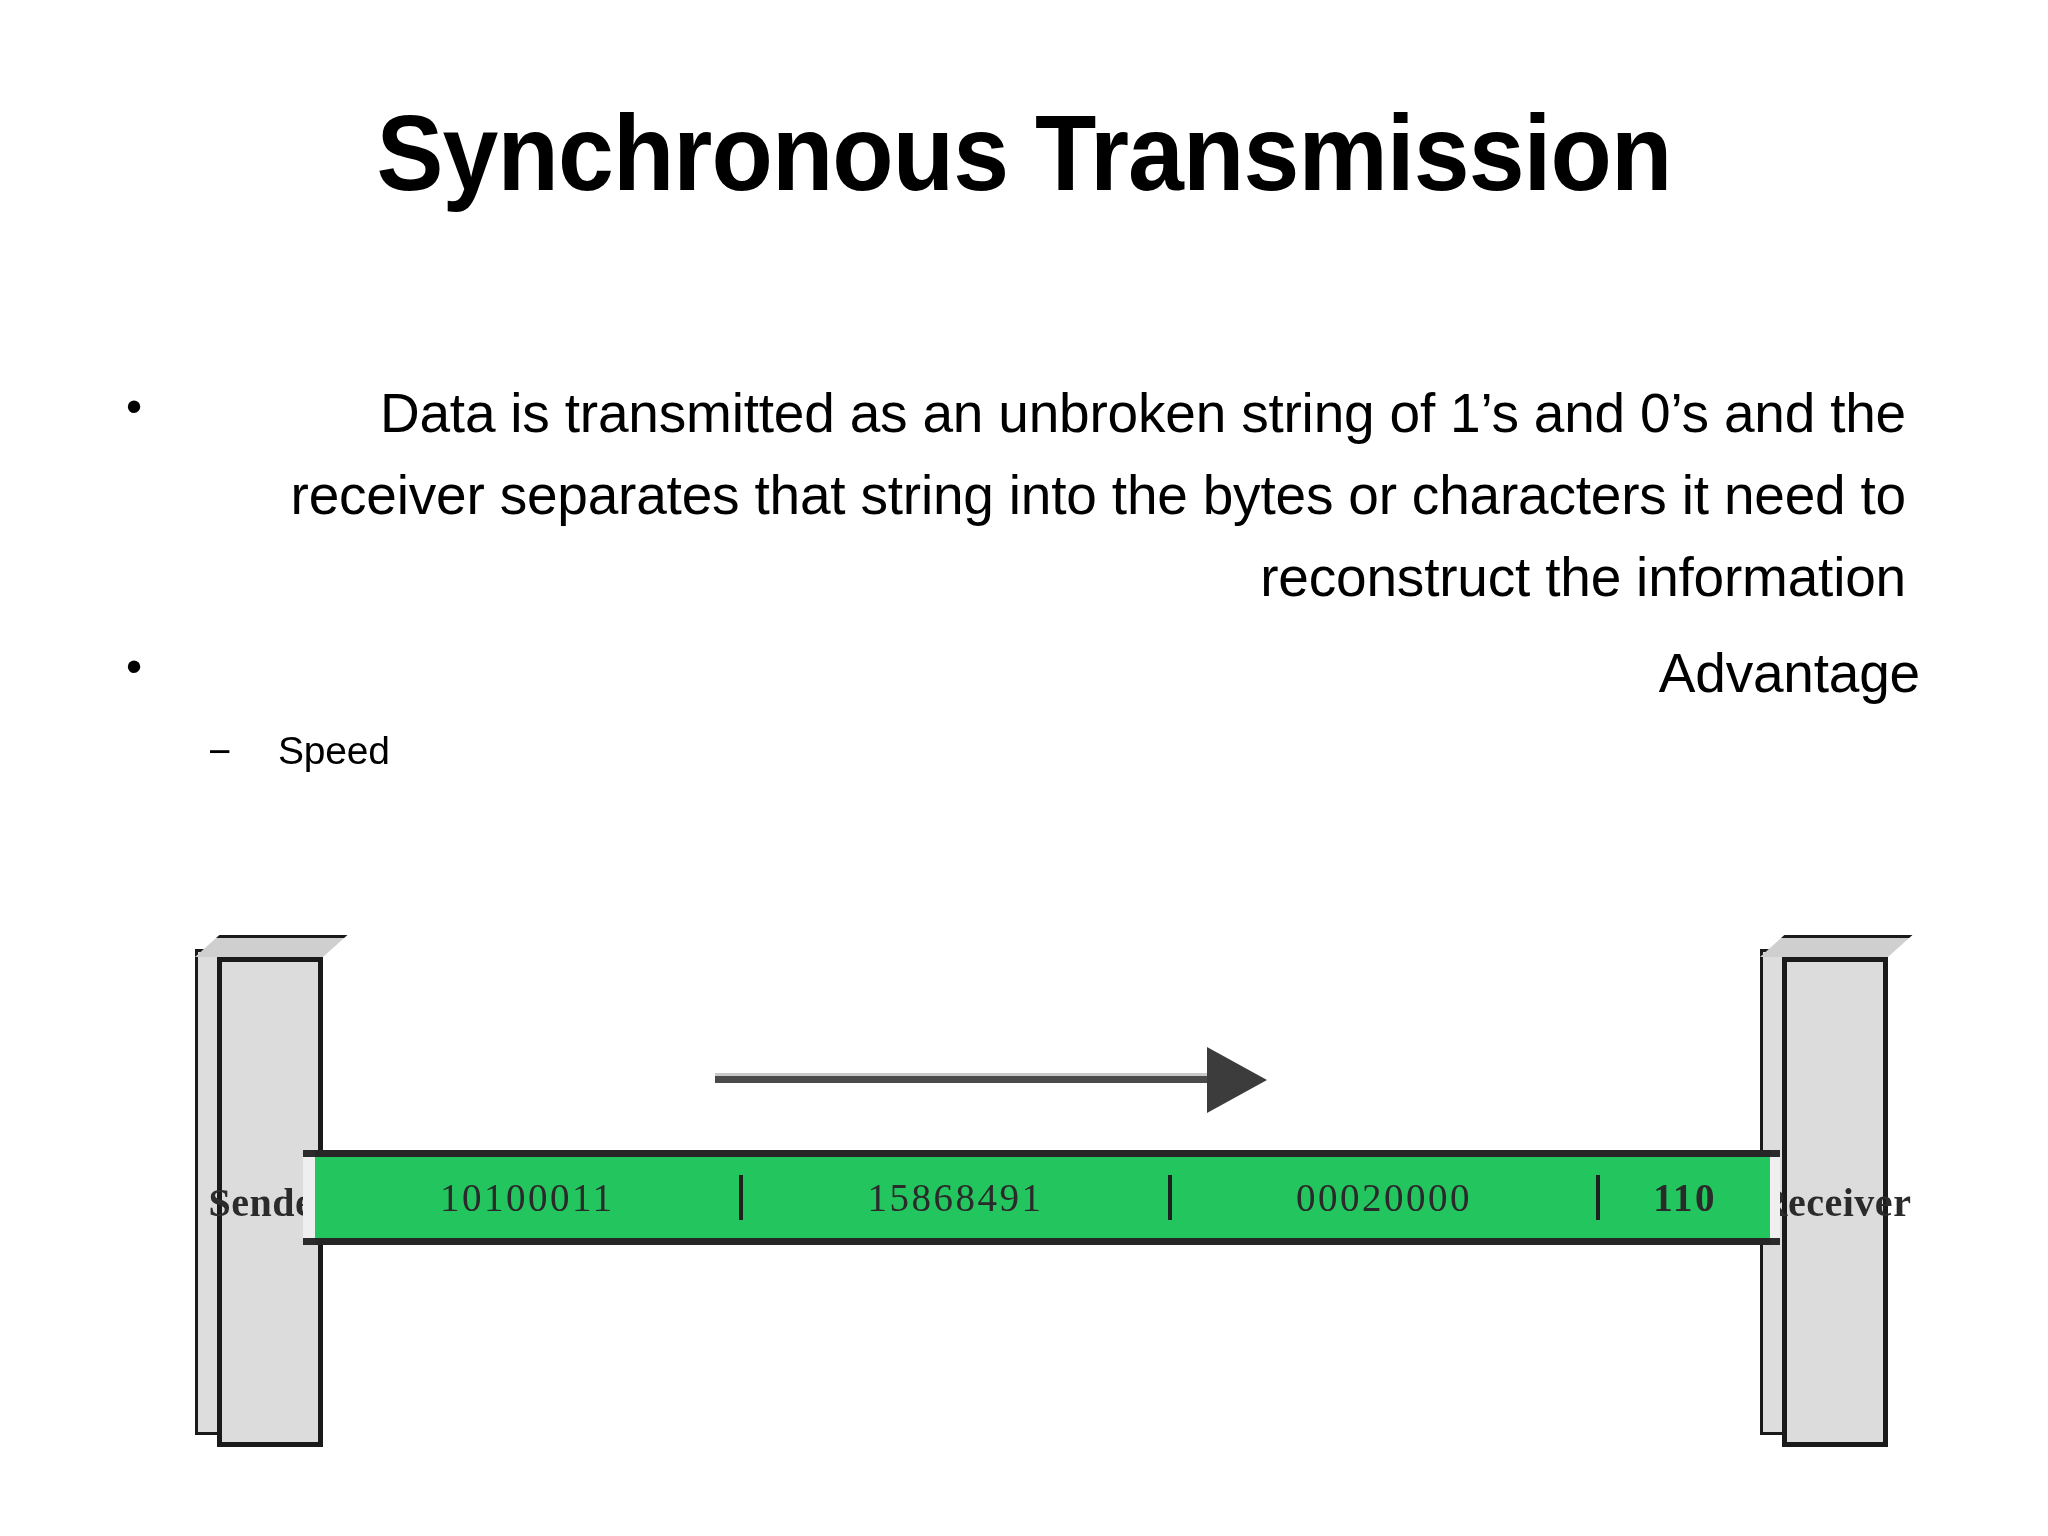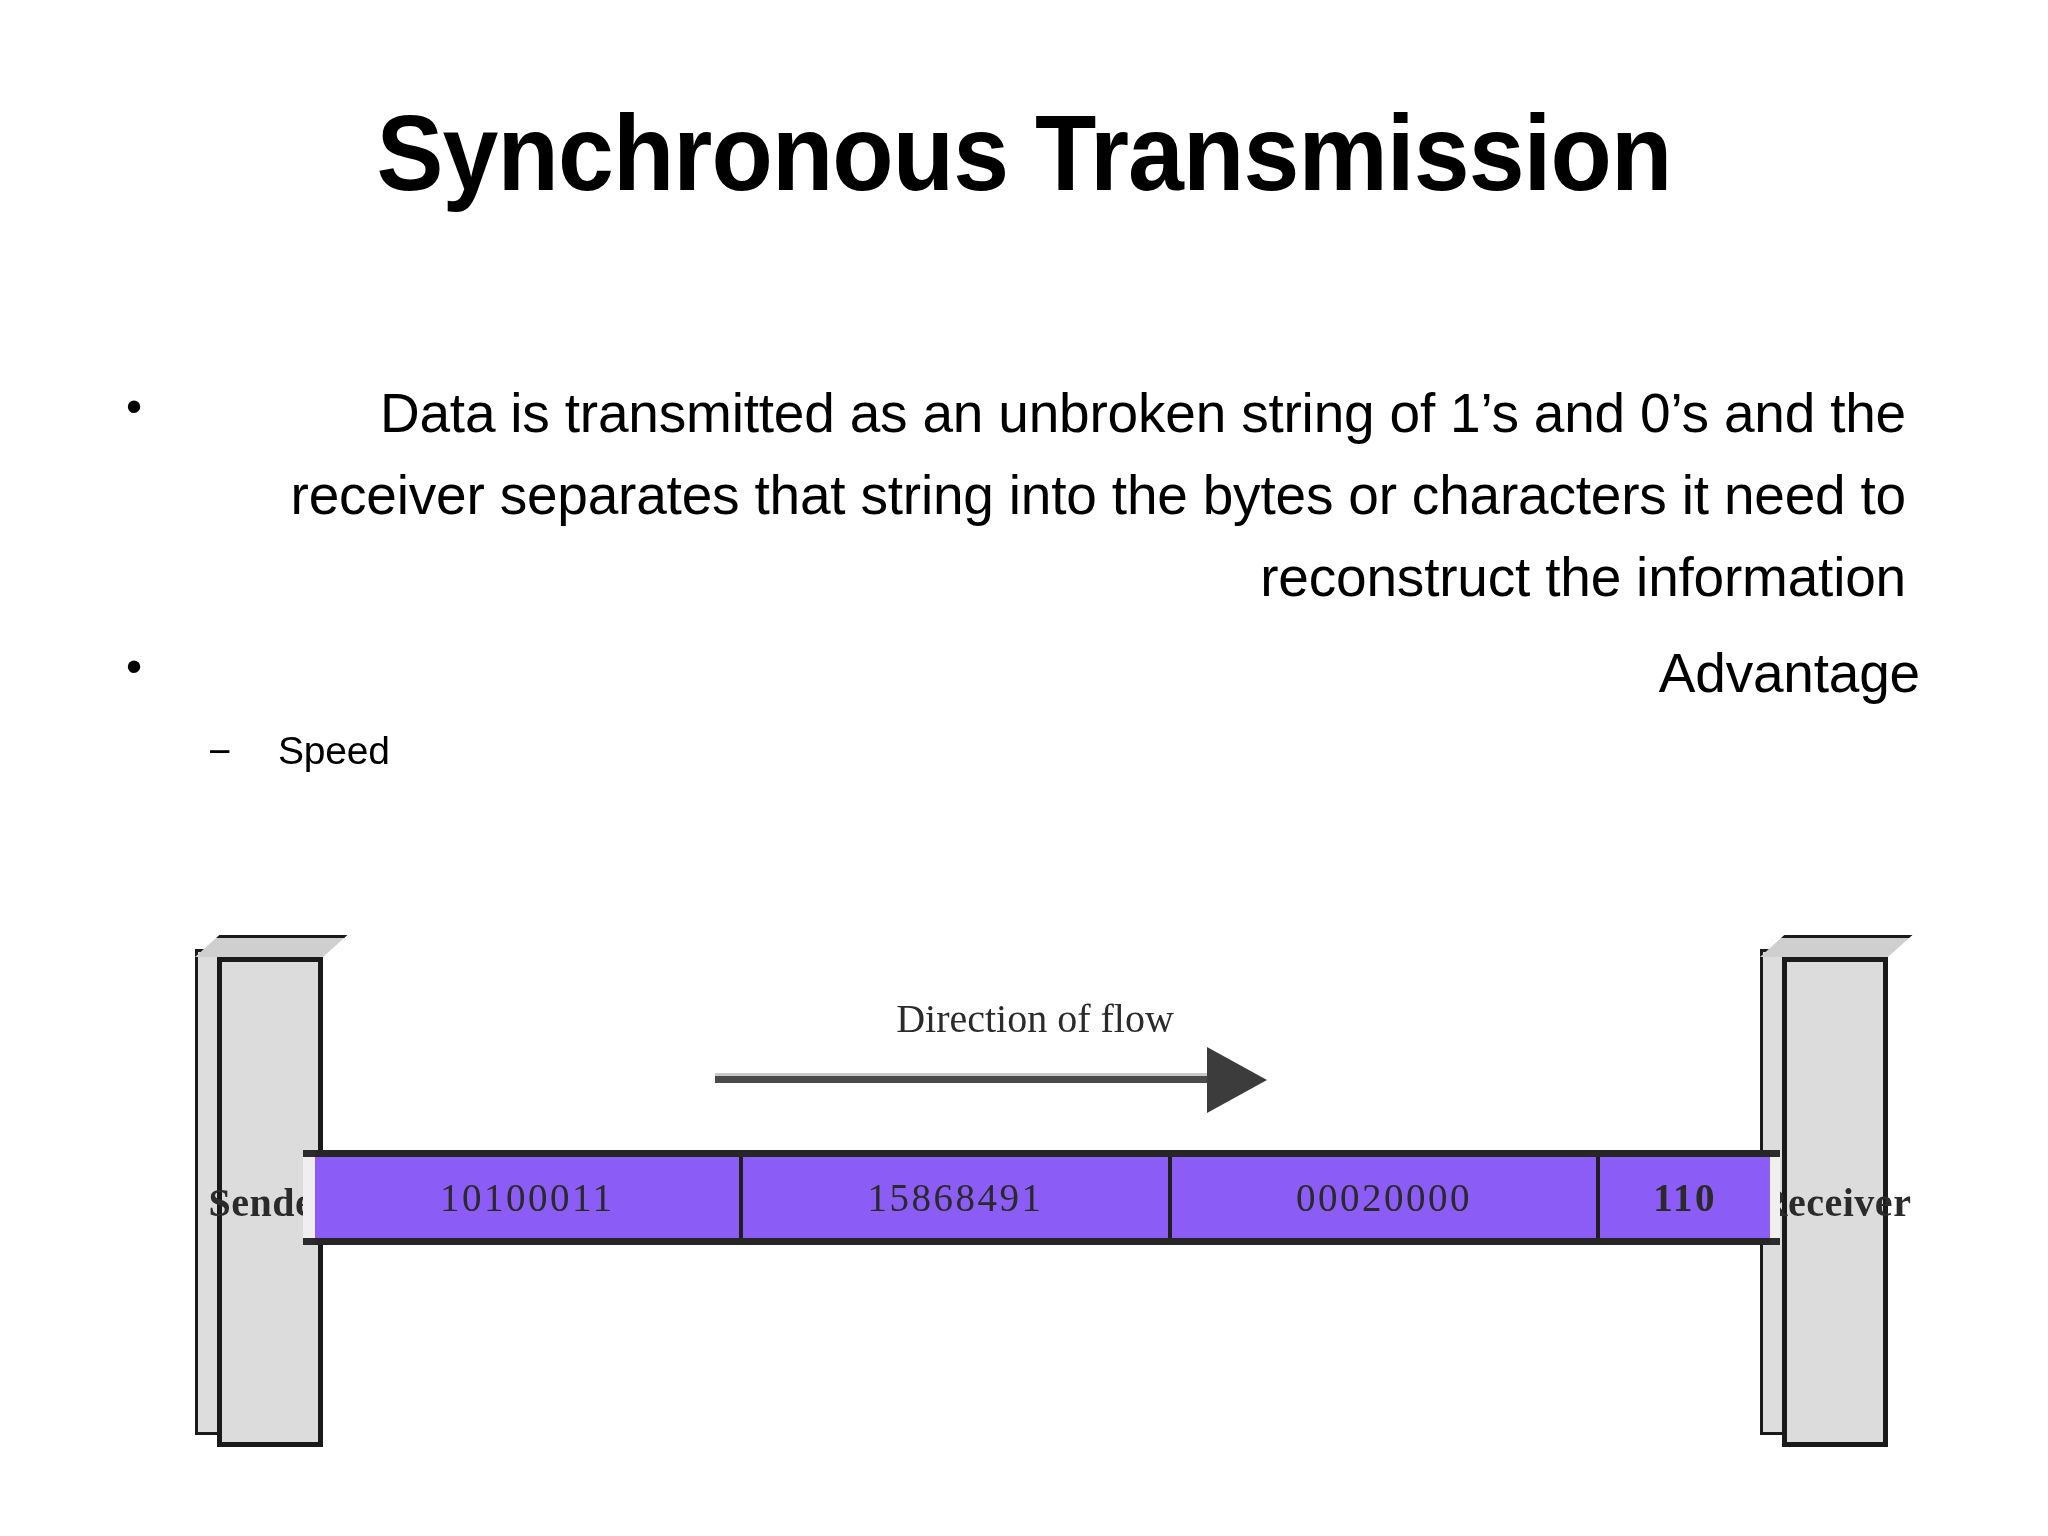--- a/index.html
+++ b/index.html
@@ -155,21 +155,22 @@
   #data-strip {
     position: absolute;
     left: 120px;
     top: 215px;
     width: 1455px;
     height: 95px;
     display: flex;
     border-top: 7px solid #262626;
     border-bottom: 7px solid #262626;
     box-sizing: border-box;
-    background: #8b5cf6;
+    background: #22c55e;
+    align-items: center;
   }
   .data-cell {
     display: flex;
     align-items: center;
     justify-content: center;
     border-right: 4px solid #1f1f1f;
     box-sizing: border-box;
     font-family: "Liberation Serif", serif;
     font-size: 39px;
     color: #2a2a2a;
@@ -283,18 +284,17 @@
   <div class="strip-rail" id="rail-right"></div>
 
   <div id="data-strip">
     <div class="data-cell w8">10100011</div>
     <div class="data-cell w8">15868491</div>
     <div class="data-cell w8">00020000</div>
     <div class="data-cell w3">110</div>
   </div>
 
   <div id="flow-group">
-    <div id="flow-label">Direction of flow</div>
     <div id="flow-arrow-shaft"></div>
     <div id="flow-arrow-head"></div>
   </div>
 
 </div>
 
 </body></html>

